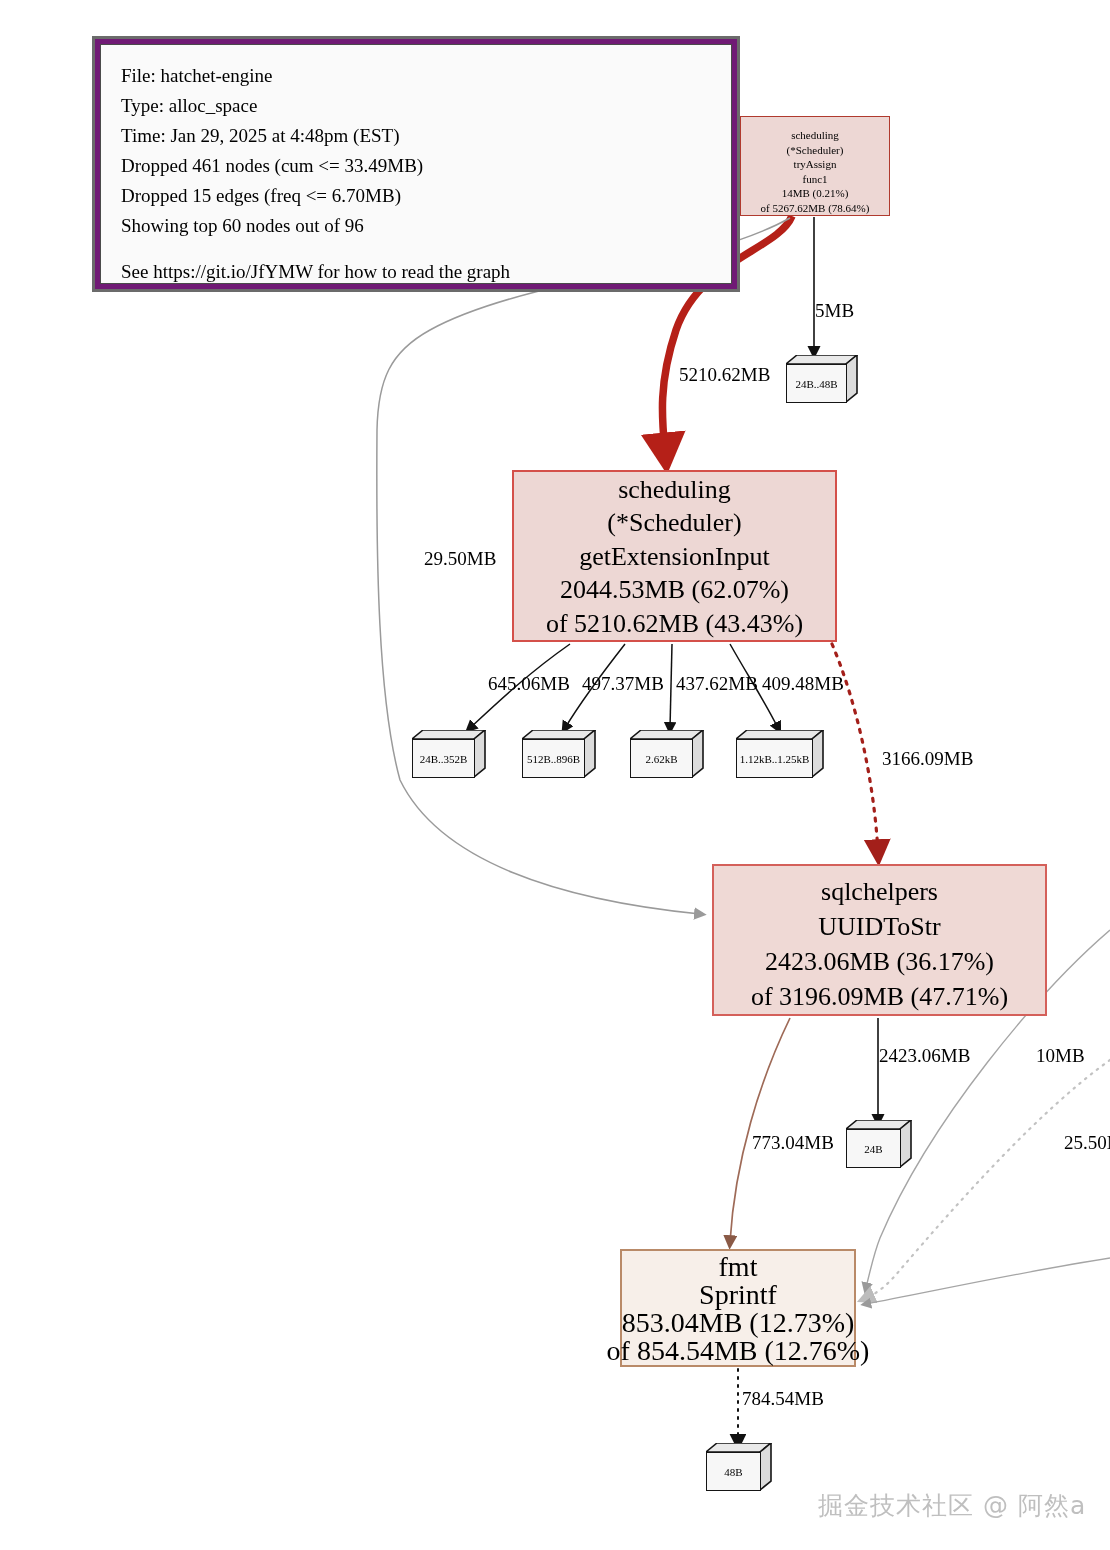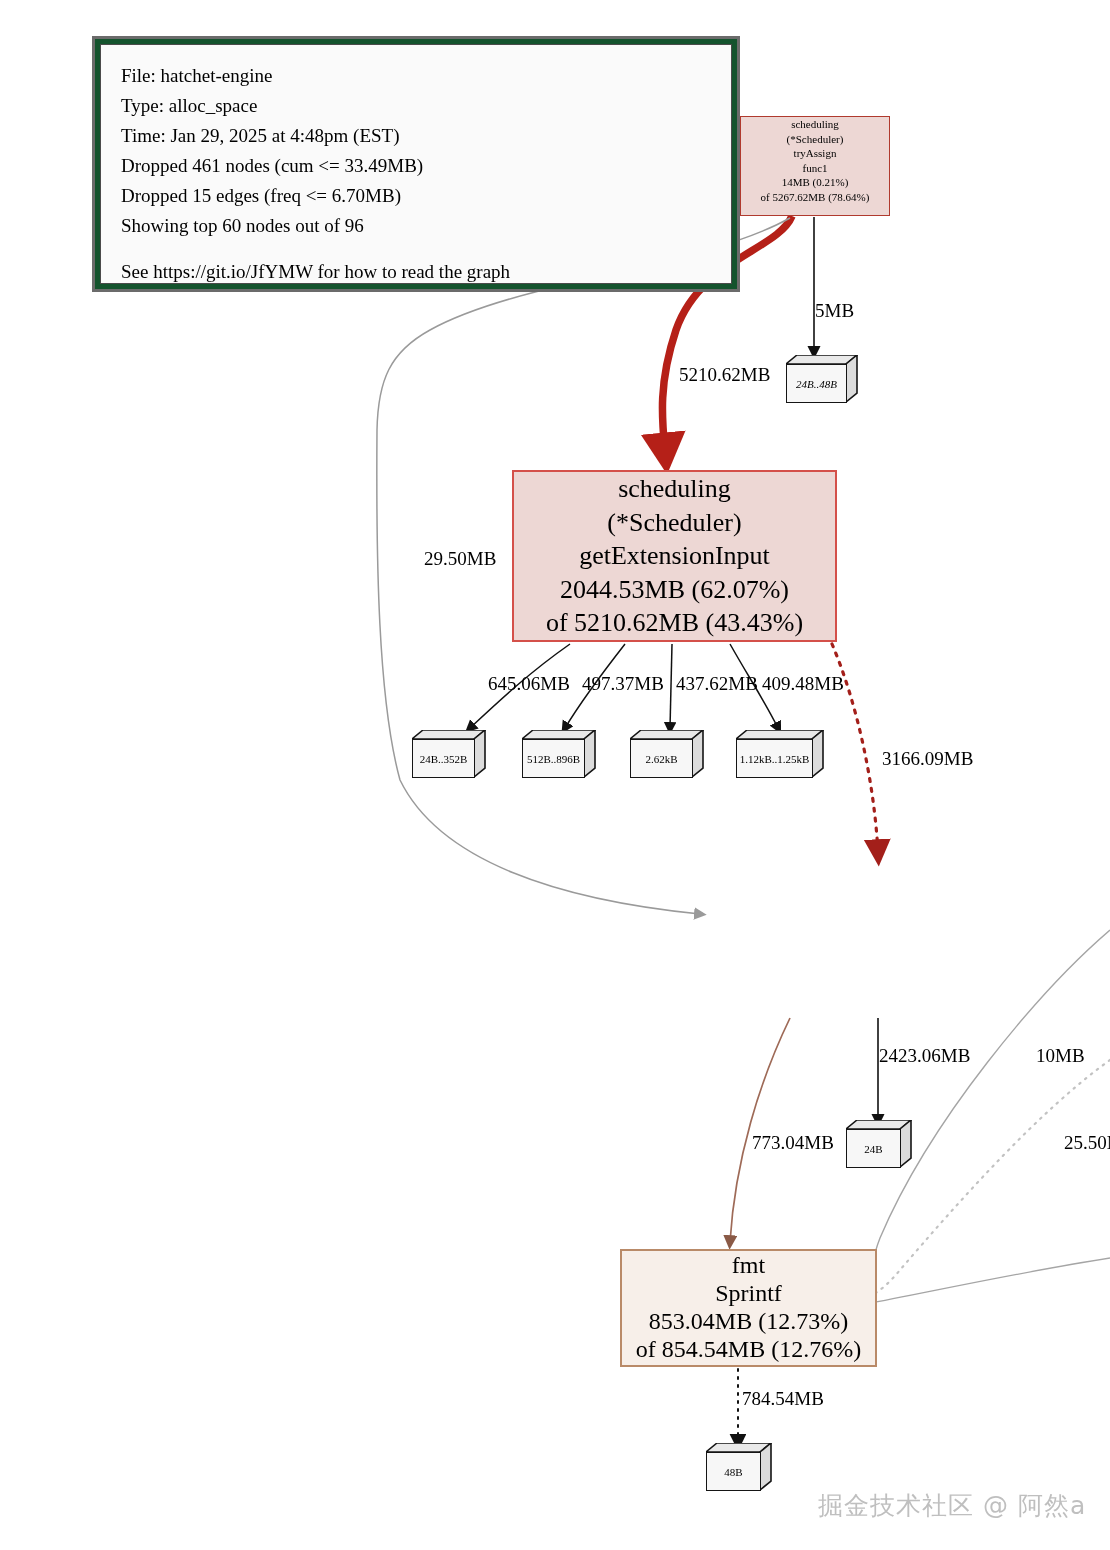--- a/index.html
+++ b/index.html
@@ -24,21 +24,21 @@
   }
 
   
   .legend-outer {
     position: absolute;
     left: 92px;
     top: 36px;
     width: 648px;
     height: 256px;
     border: 3px solid #6b6b6b;
-    background: #14532d;
+    background: #701a75;
     box-sizing: border-box;
   }
   .legend-inner {
     position: absolute;
     left: 5px;
     top: 5px;
     right: 5px;
     bottom: 5px;
     border: 1px solid #4a4a4a;
     background: #fafafa;
@@ -53,21 +53,21 @@
   }
   .legend-gap { height: 16px; }
 
   
   .gnode {
     position: absolute;
     box-sizing: border-box;
     display: flex;
     flex-direction: column;
     align-items: center;
-    justify-content: flex-start;
+    justify-content: flex-end;
     text-align: center;
     color: #000000;
   }
   .gnode .nline { white-space: nowrap; }
 
   .node-tryassign {
     left: 740px; top: 116px;
     width: 150px; height: 100px;
     background: #edd7d4;
     border: 1px solid #b03a2e;
@@ -85,24 +85,24 @@
   .node-sqlchelpers {
     left: 712px; top: 864px;
     width: 335px; height: 152px;
     background: #efd9d5;
     border: 2px solid #d4605a;
     font-size: 26px;
     line-height: 35px;
   }
   .node-fmt {
     left: 620px; top: 1249px;
-    width: 257px; height: 118px;
+    width: 236px; height: 118px;
     background: #f7efe9;
     border: 2px solid #b98a68;
-    font-size: 24px;
+    font-size: 28px;
     line-height: 28px;
   }
 
   
   .box3d {
     position: absolute;
   }
   .box3d .face {
     position: absolute;
     left: 0;
@@ -221,29 +221,35 @@
   </div>
 
   <div class="gnode node-getextinput">
     <div class="nline">scheduling</div>
     <div class="nline">(*Scheduler)</div>
     <div class="nline">getExtensionInput</div>
     <div class="nline">2044.53MB (62.07%)</div>
     <div class="nline">of 5210.62MB (43.43%)</div>
   </div>
 
+  <div class="gnode node-sqlchelpers">
+    <div class="nline">sqlchelpers</div>
+    <div class="nline">UUIDToStr</div>
+    <div class="nline">2423.06MB (36.17%)</div>
+    <div class="nline">of 3196.09MB (47.71%)</div>
+  </div>
 
   <div class="gnode node-fmt">
     <div class="nline">fmt</div>
     <div class="nline">Sprintf</div>
     <div class="nline">853.04MB (12.73%)</div>
     <div class="nline">of 854.54MB (12.76%)</div>
   </div>
 
-  <div class="box3d" style="left:786px; top:355px; width:72px; height:48px;font-style:italic;">
+  <div class="box3d" style="left:786px; top:355px; width:72px; height:48px;">
     <svg class="top" width="72" height="48" viewBox="0 0 72 48" xmlns="http://www.w3.org/2000/svg">
       <polygon points="0,9 11,0 71,0 60,9" fill="#e9e9e9" stroke="#151515" stroke-width="1.6"></polygon>
       <polygon points="60,9 71,0 71,38 60,47" fill="#dcdcdc" stroke="#151515" stroke-width="1.6"></polygon>
     </svg>
     <div class="face">24B..48B</div>
   </div>
 
   <div class="box3d" style="left:412px; top:730px; width:74px; height:48px;">
     <svg class="top" width="74" height="48" viewBox="0 0 74 48" xmlns="http://www.w3.org/2000/svg">
       <polygon points="0,9 11,0 73,0 62,9" fill="#e9e9e9" stroke="#151515" stroke-width="1.6"></polygon>

